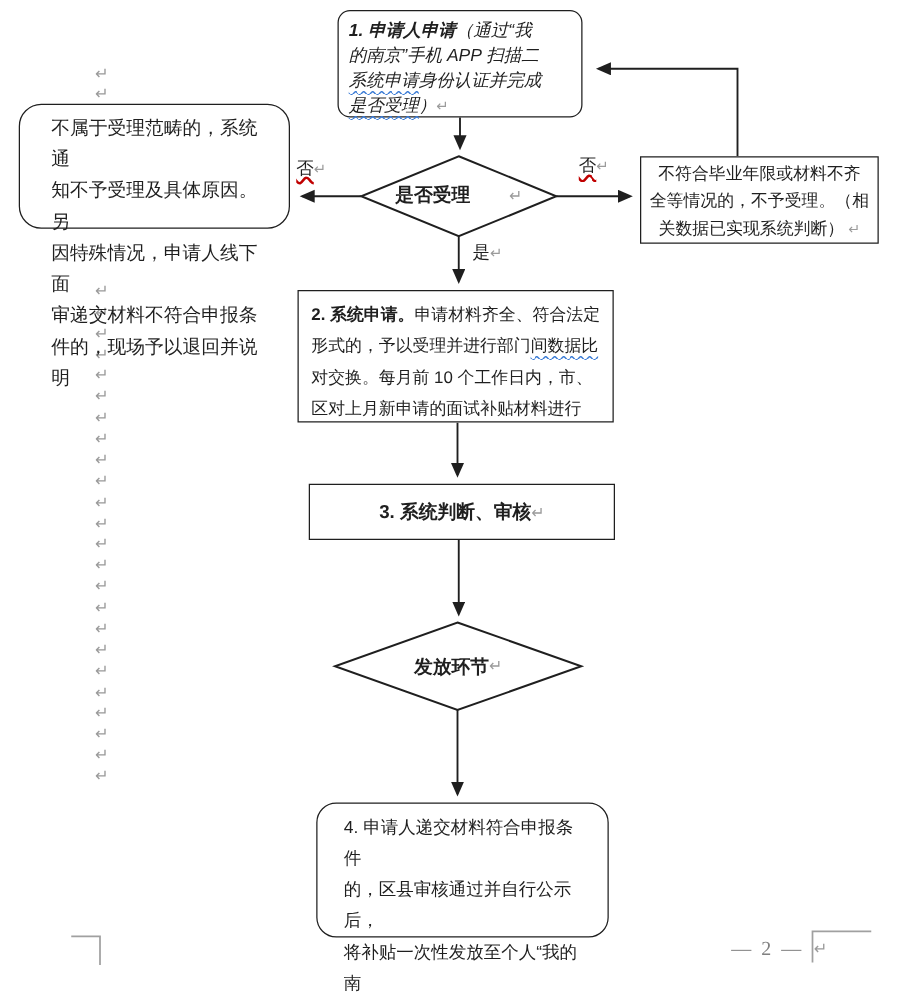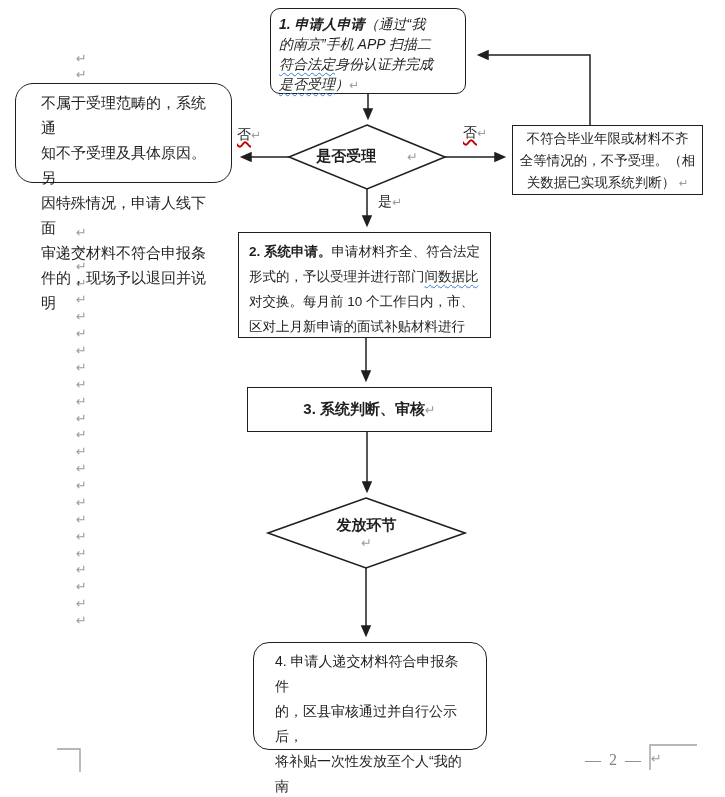--- a/index.html
+++ b/index.html
@@ -30,21 +30,21 @@
   }
   #footer-mark{position:absolute;left:651px;top:751px;z-index:2;color:#9b9b9b;font-size:13px;}
   
   #node1{left:270px;top:8px;width:196px;height:86px;padding:5px 8px;font-size:14px;line-height:20px;border-radius:10px;font-style:italic;}
   #reject-left{left:15px;top:83px;width:217px;height:100px;padding:6px 25px;font-size:15px;line-height:25px;border-radius:18px;}
   #reject-right{left:512px;top:125px;width:191px;height:70px;padding:2px 6px;font-size:13.5px;line-height:22px;text-align:center;}
   #node2{left:238px;top:232px;width:253px;height:106px;padding:6px 10px;font-size:13.5px;line-height:25px;}
   #node3{left:247px;top:387px;width:245px;height:45px;font-size:15px;font-weight:bold;}
   #node4{left:253px;top:642px;width:234px;height:108px;padding:6px 21px;font-size:14px;line-height:25px;border-radius:16px;}
   #decision1-label{left:289px;top:125px;width:156px;height:63px;font-weight:bold;font-size:15px;gap:31px;}
-  #decision2-label{left:268px;top:498px;width:197px;height:70px;font-weight:bold;font-size:15px;flex-direction:column;}
+  #decision2-label{left:268px;top:498px;width:197px;height:70px;font-weight:bold;font-size:15px;}
   #label-no-left{left:237px;top:126px;}
   #label-no-right{left:463px;top:124px;}
   #label-yes{left:378px;top:193px;}
 </style>
 </head>
 <body>
 
 <div id="canvas">
 
   <div id="margin-marks">
@@ -97,21 +97,21 @@
       <polygon points="366,498 465,533 366,568 268,533"></polygon>
     </g>
     <g stroke="#a0a0a0" stroke-width="1.4" fill="none">
       <path d="M57,749 L80,749 L80,772"></path>
       <path d="M697,745 L650,745 L650,770"></path>
     </g>
   </svg>
 
   <div id="node1" class="node rounded runs"><span class="b">1. 申请人申请</span><span>（通过“我
 的南京”手机 APP 扫描二
-</span><span class="w-blue">符合法定</span><span>身份认证并完成
+</span><span class="w-blue">系统申请</span><span>身份认证并完成
 </span><span class="w-blue">是否受理</span><span>）</span><span class="m">↵</span></div>
 
   <div id="reject-left" class="node rounded runs"><span>不属于受理范畴的，系统通
 知不予受理及具体原因。另
 因特殊情况，申请人线下面
 审递交材料不符合申报条
 件的，现场予以退回并说明</span></div>
 
   <div id="reject-right" class="node runs"><span>不符合毕业年限或材料不齐
 全等情况的，不予受理。（相

